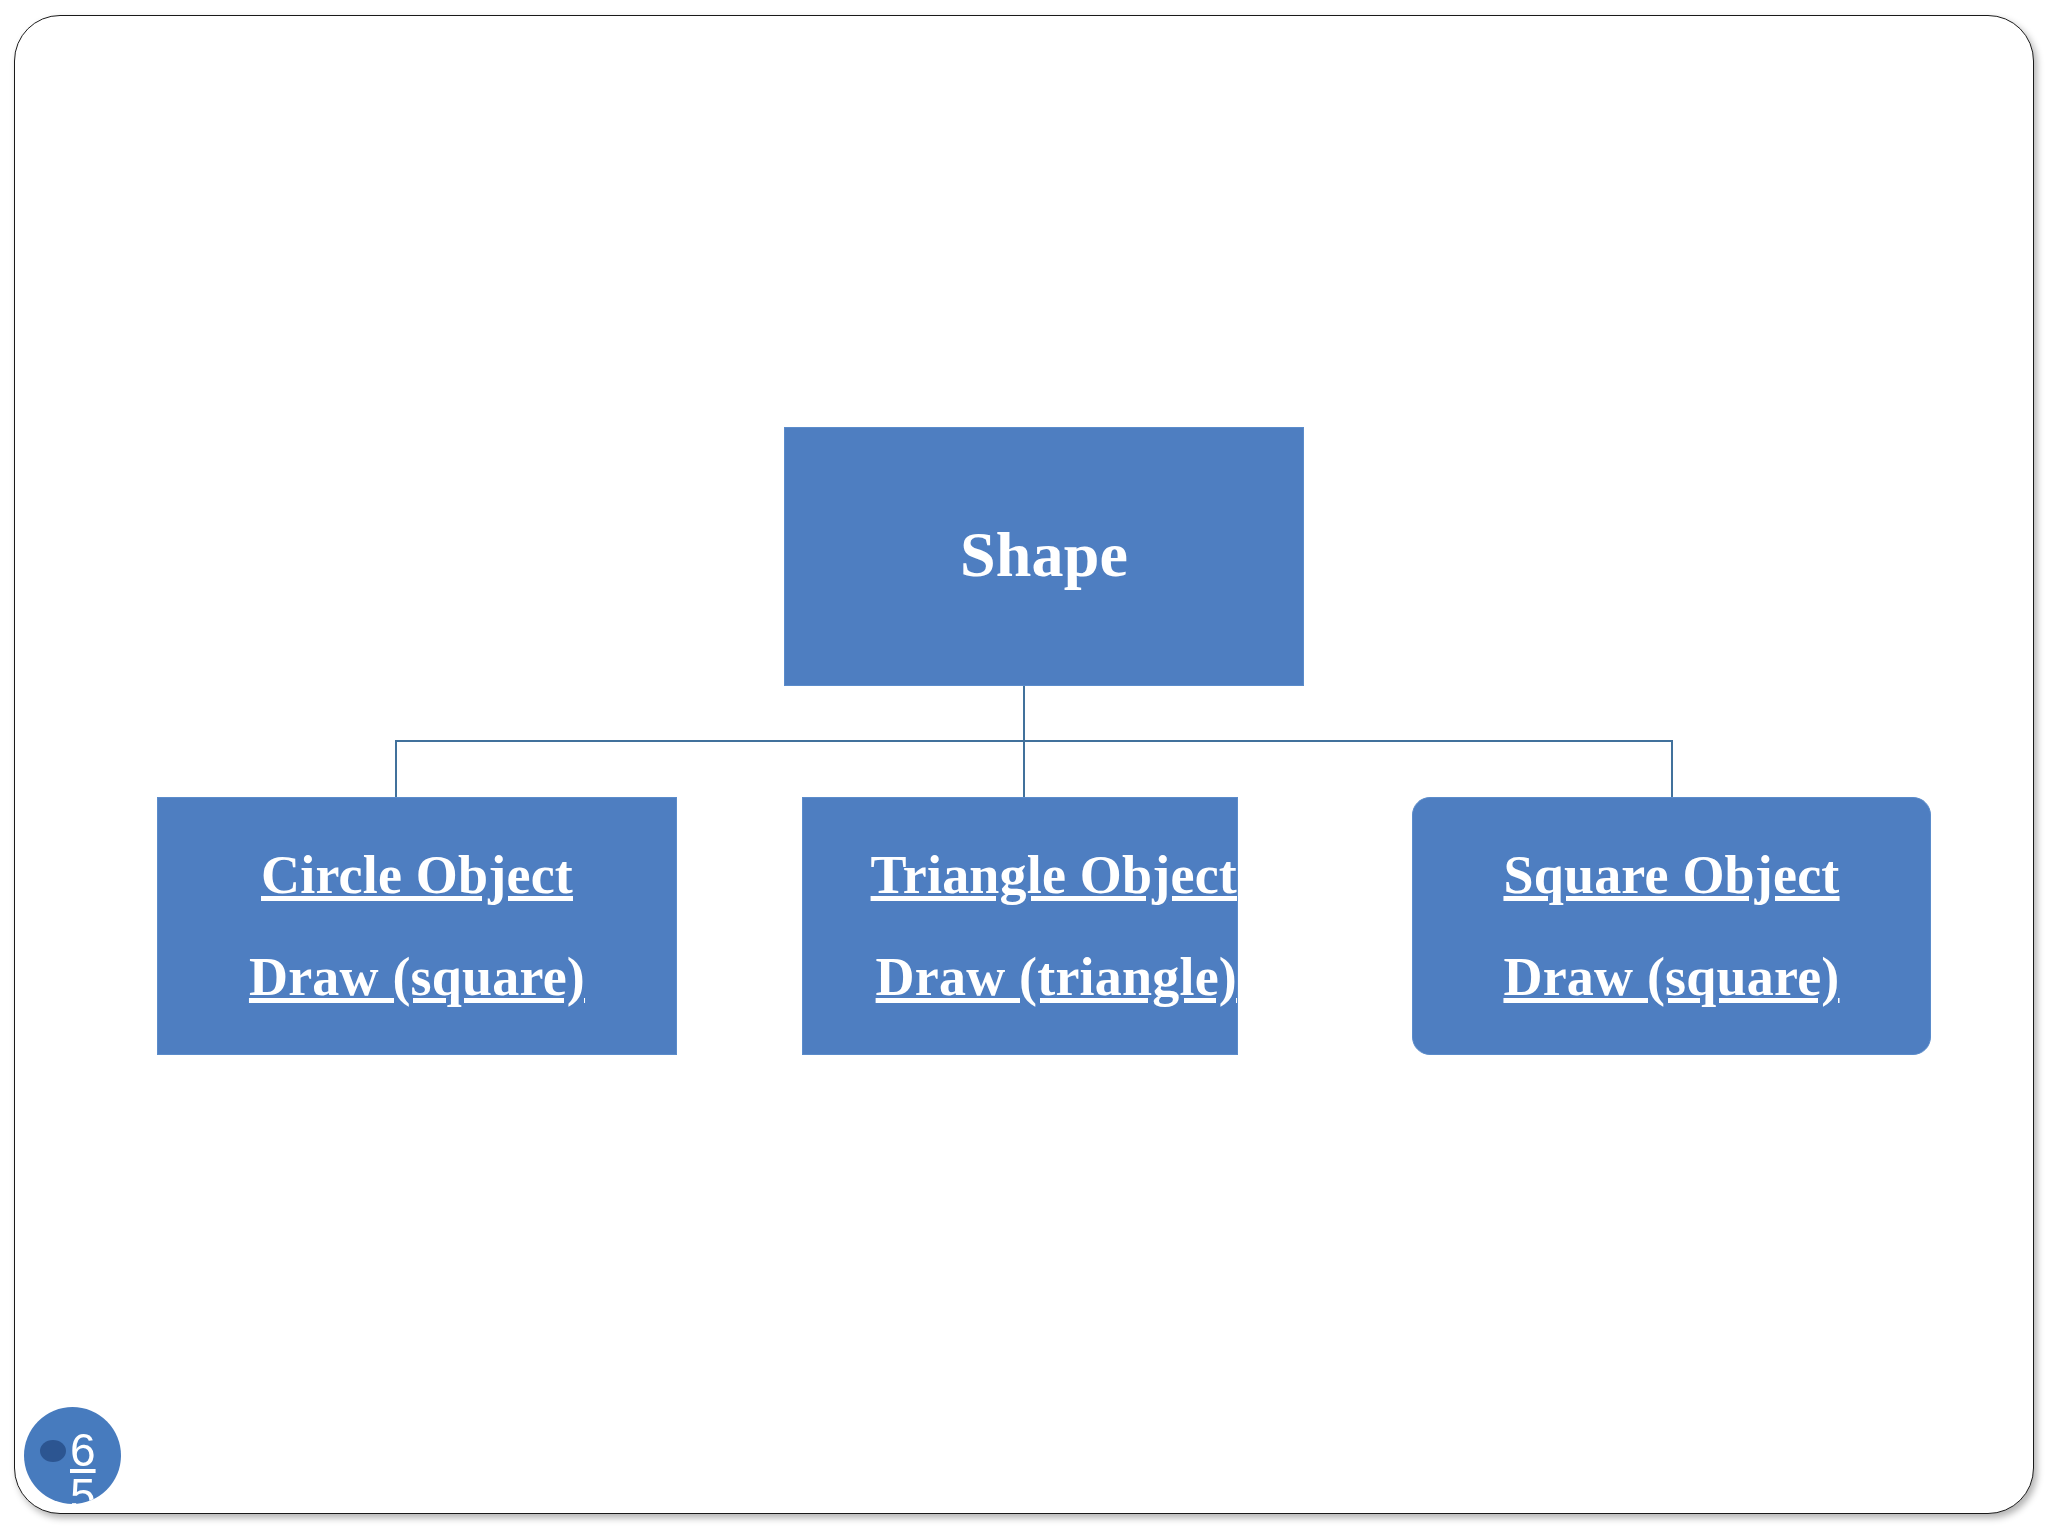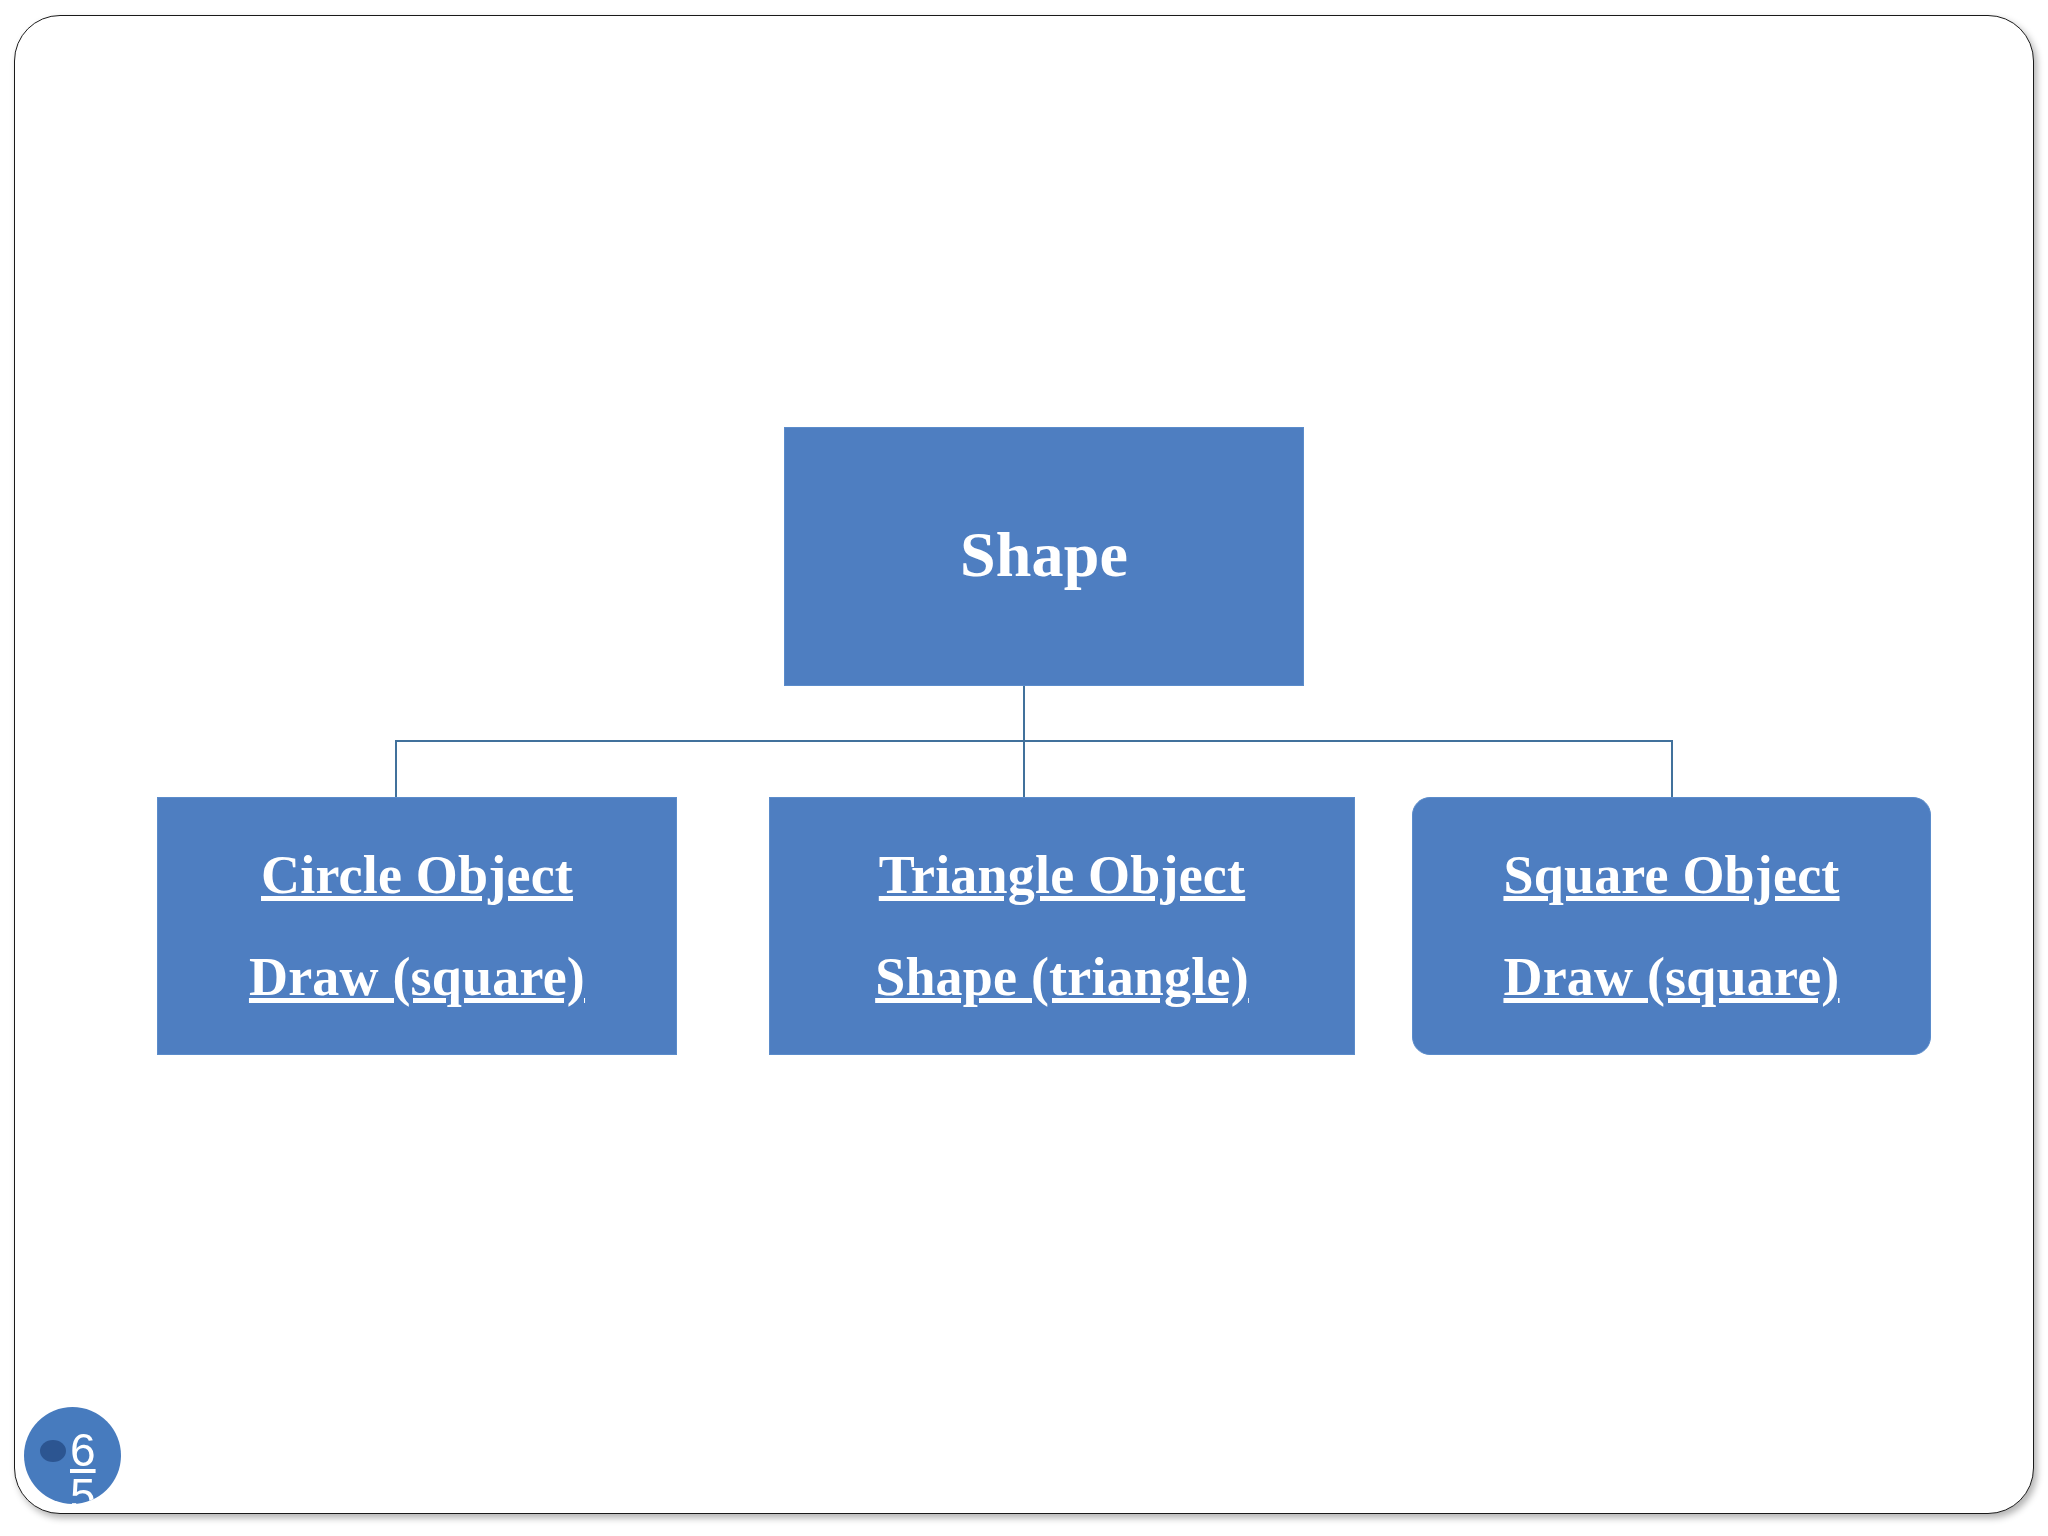--- a/index.html
+++ b/index.html
@@ -93,21 +93,21 @@
     justify-content: center;
   }
   .child-box .node-line {
     font-size: 54px;
     line-height: 1.0;
     text-decoration: underline;
   }
   .child-box .line-1 { margin-bottom: 48px; }
 
   #node-circle   { left: 137px;  width: 520px; }
-  #node-triangle { left: 749px;  width: 586px; }
+  #node-triangle { left: 782px;  width: 436px; align-items: flex-end; }
   #node-square   { left: 1392px; width: 519px; border-radius: 18px; }
 
   
   .conn {
     position: absolute;
     background: #41719C;
   }
   .conn-v { width: 2px; }
   .conn-h { height: 2px; }
 
@@ -175,21 +175,21 @@
       <span class="node-line line-1">Shape</span>
     </div>
 
     <div class="node-box child-box hit" id="node-circle">
       <span class="node-line line-1">Circle Object</span>
       <span class="node-line line-2">Draw (square)</span>
     </div>
 
     <div class="node-box child-box hit" id="node-triangle">
       <span class="node-line line-1">Triangle Object</span>
-      <span class="node-line line-2">Shape (triangle)</span>
+      <span class="node-line line-2">Draw (triangle)</span>
     </div>
 
     <div class="node-box child-box hit" id="node-square">
       <span class="node-line line-1">Square Object</span>
       <span class="node-line line-2">Draw (square)</span>
     </div>
 
   </div>
 
   <div id="slide-number-badge">

